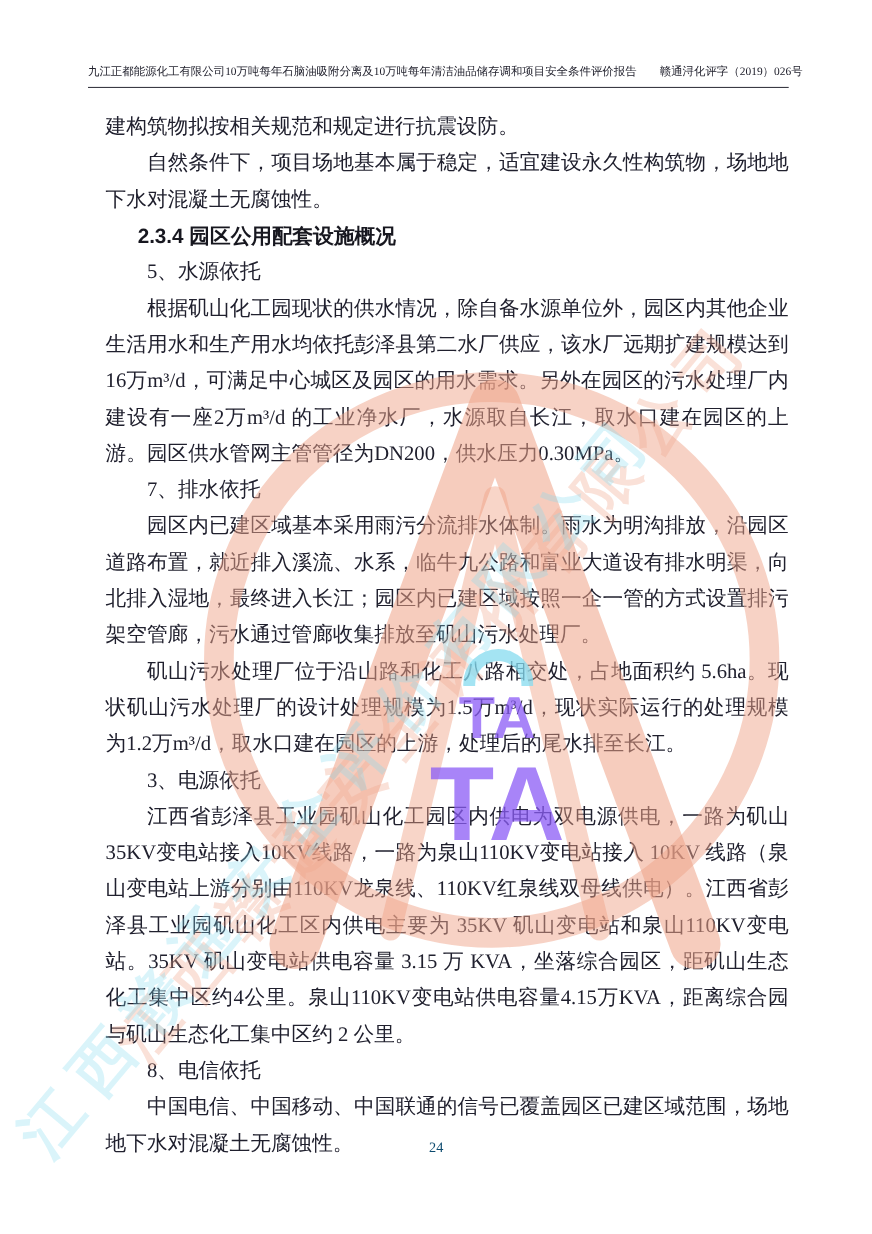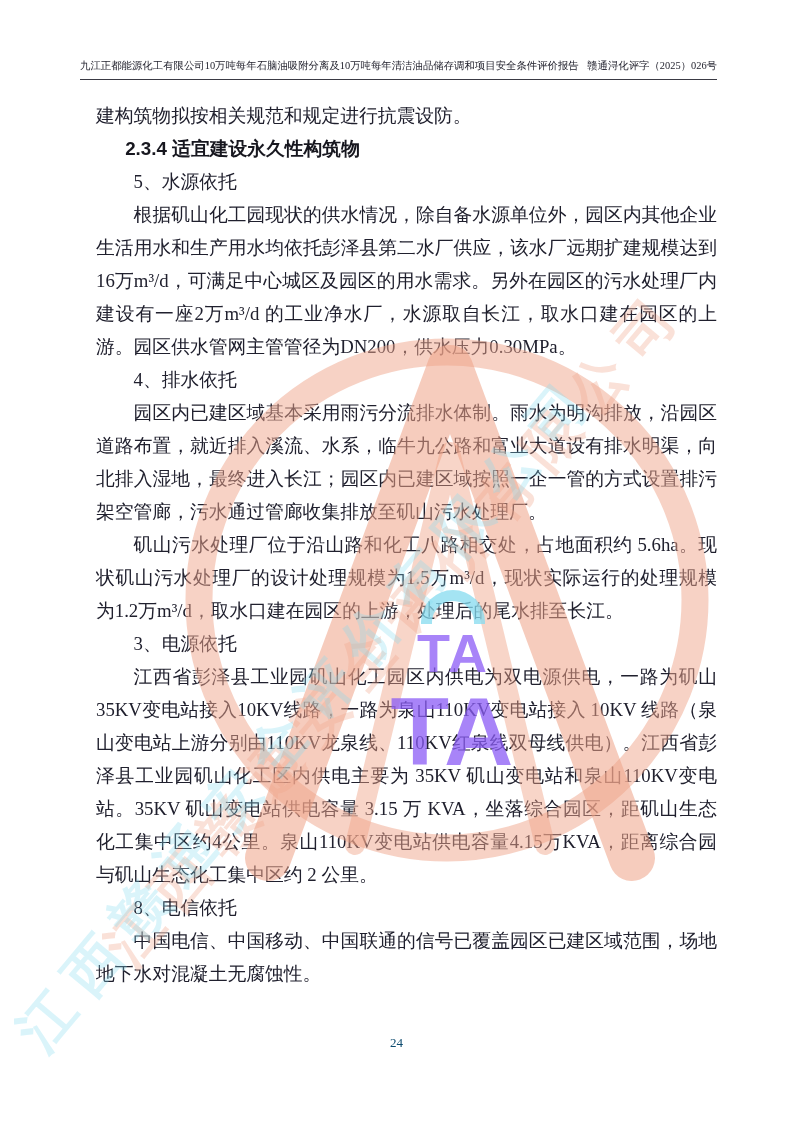--- a/index.html
+++ b/index.html
@@ -13,21 +13,21 @@
   }
   
   .doc-header{
     position:absolute;left:80px;top:58px;width:637px;
     display:flex;justify-content:space-between;align-items:flex-end;
     font-size:10.4px;line-height:1.5;color:#23232f;
     white-space:nowrap;
     border-bottom:1.5px solid #3a3a44;
     padding-bottom:5px;
   }
-  .doc-header .hdr-title{margin-right:8px;}
+  .doc-header .hdr-title{margin-right:21px;}
   
   .doc-body{
     position:absolute;left:96px;top:99px;width:621px;
     font-size:18.8px;line-height:33px;color:#20202e;
     text-align:justify;text-justify:inter-character;
     z-index:1;
   }
   .blk{margin:0;}
   .p{text-indent:2em;}
   .p-noindent{text-indent:0;}
@@ -77,29 +77,30 @@
     text-align:center;font-size:13px;color:#0c4a6e;
   }
 </style>
 </head>
 <body>
 
 <div class="page">
 
   <header class="doc-header">
     <span class="hdr-title">九江正都能源化工有限公司10万吨每年石脑油吸附分离及10万吨每年清洁油品储存调和项目安全条件评价报告</span>
-    <span class="hdr-docno">赣通浔化评字（2025）026号</span>
+    <span class="hdr-docno">赣通浔化评字（2019）026号</span>
   </header>
 
   <main class="doc-body">
       <div class="blk p-noindent">建构筑物拟按相关规范和规定进行抗震设防。</div>
-      <div class="blk h2">2.3.4 适宜建设永久性构筑物</div>
+      <div class="blk p">自然条件下，项目场地基本属于稳定，适宜建设永久性构筑物，场地地下水对混凝土无腐蚀性。</div>
+      <div class="blk h2">2.3.4 园区公用配套设施概况</div>
       <div class="blk sub">5、水源依托</div>
       <div class="blk p">根据矶山化工园现状的供水情况，除自备水源单位外，园区内其他企业生活用水和生产用水均依托彭泽县第二水厂供应，该水厂远期扩建规模达到16万m³/d，可满足中心城区及园区的用水需求。另外在园区的污水处理厂内建设有一座2万m³/d 的工业净水厂，水源取自长江，取水口建在园区的上游。园区供水管网主管管径为DN200，供水压力0.30MPa。</div>
-      <div class="blk sub">4、排水依托</div>
+      <div class="blk sub">7、排水依托</div>
       <div class="blk p">园区内已建区域基本采用雨污分流排水体制。雨水为明沟排放，沿园区道路布置，就近排入溪流、水系，临牛九公路和富业大道设有排水明渠，向北排入湿地，最终进入长江；园区内已建区域按照一企一管的方式设置排污架空管廊，污水通过管廊收集排放至矶山污水处理厂。</div>
       <div class="blk p">矶山污水处理厂位于沿山路和化工八路相交处，占地面积约 5.6ha。现状矶山污水处理厂的设计处理规模为1.5万m³/d，现状实际运行的处理规模为1.2万m³/d，取水口建在园区的上游，处理后的尾水排至长江。</div>
       <div class="blk sub">3、电源依托</div>
       <div class="blk p">江西省彭泽县工业园矶山化工园区内供电为双电源供电，一路为矶山35KV变电站接入10KV线路，一路为泉山110KV变电站接入 10KV 线路（泉山变电站上游分别由110KV龙泉线、110KV红泉线双母线供电）。江西省彭泽县工业园矶山化工区内供电主要为 35KV 矶山变电站和泉山110KV变电站。35KV 矶山变电站供电容量 3.15 万 KVA，坐落综合园区，距矶山生态化工集中区约4公里。泉山110KV变电站供电容量4.15万KVA，距离综合园与矶山生态化工集中区约 2 公里。</div>
       <div class="blk sub">8、电信依托</div>
       <div class="blk p">中国电信、中国移动、中国联通的信号已覆盖园区已建区域范围，场地地下水对混凝土无腐蚀性。</div>
     </main>
 
   <div class="watermark">
     <svg class="wm-svg" width="793" height="1122" viewBox="0 0 793 1122">

